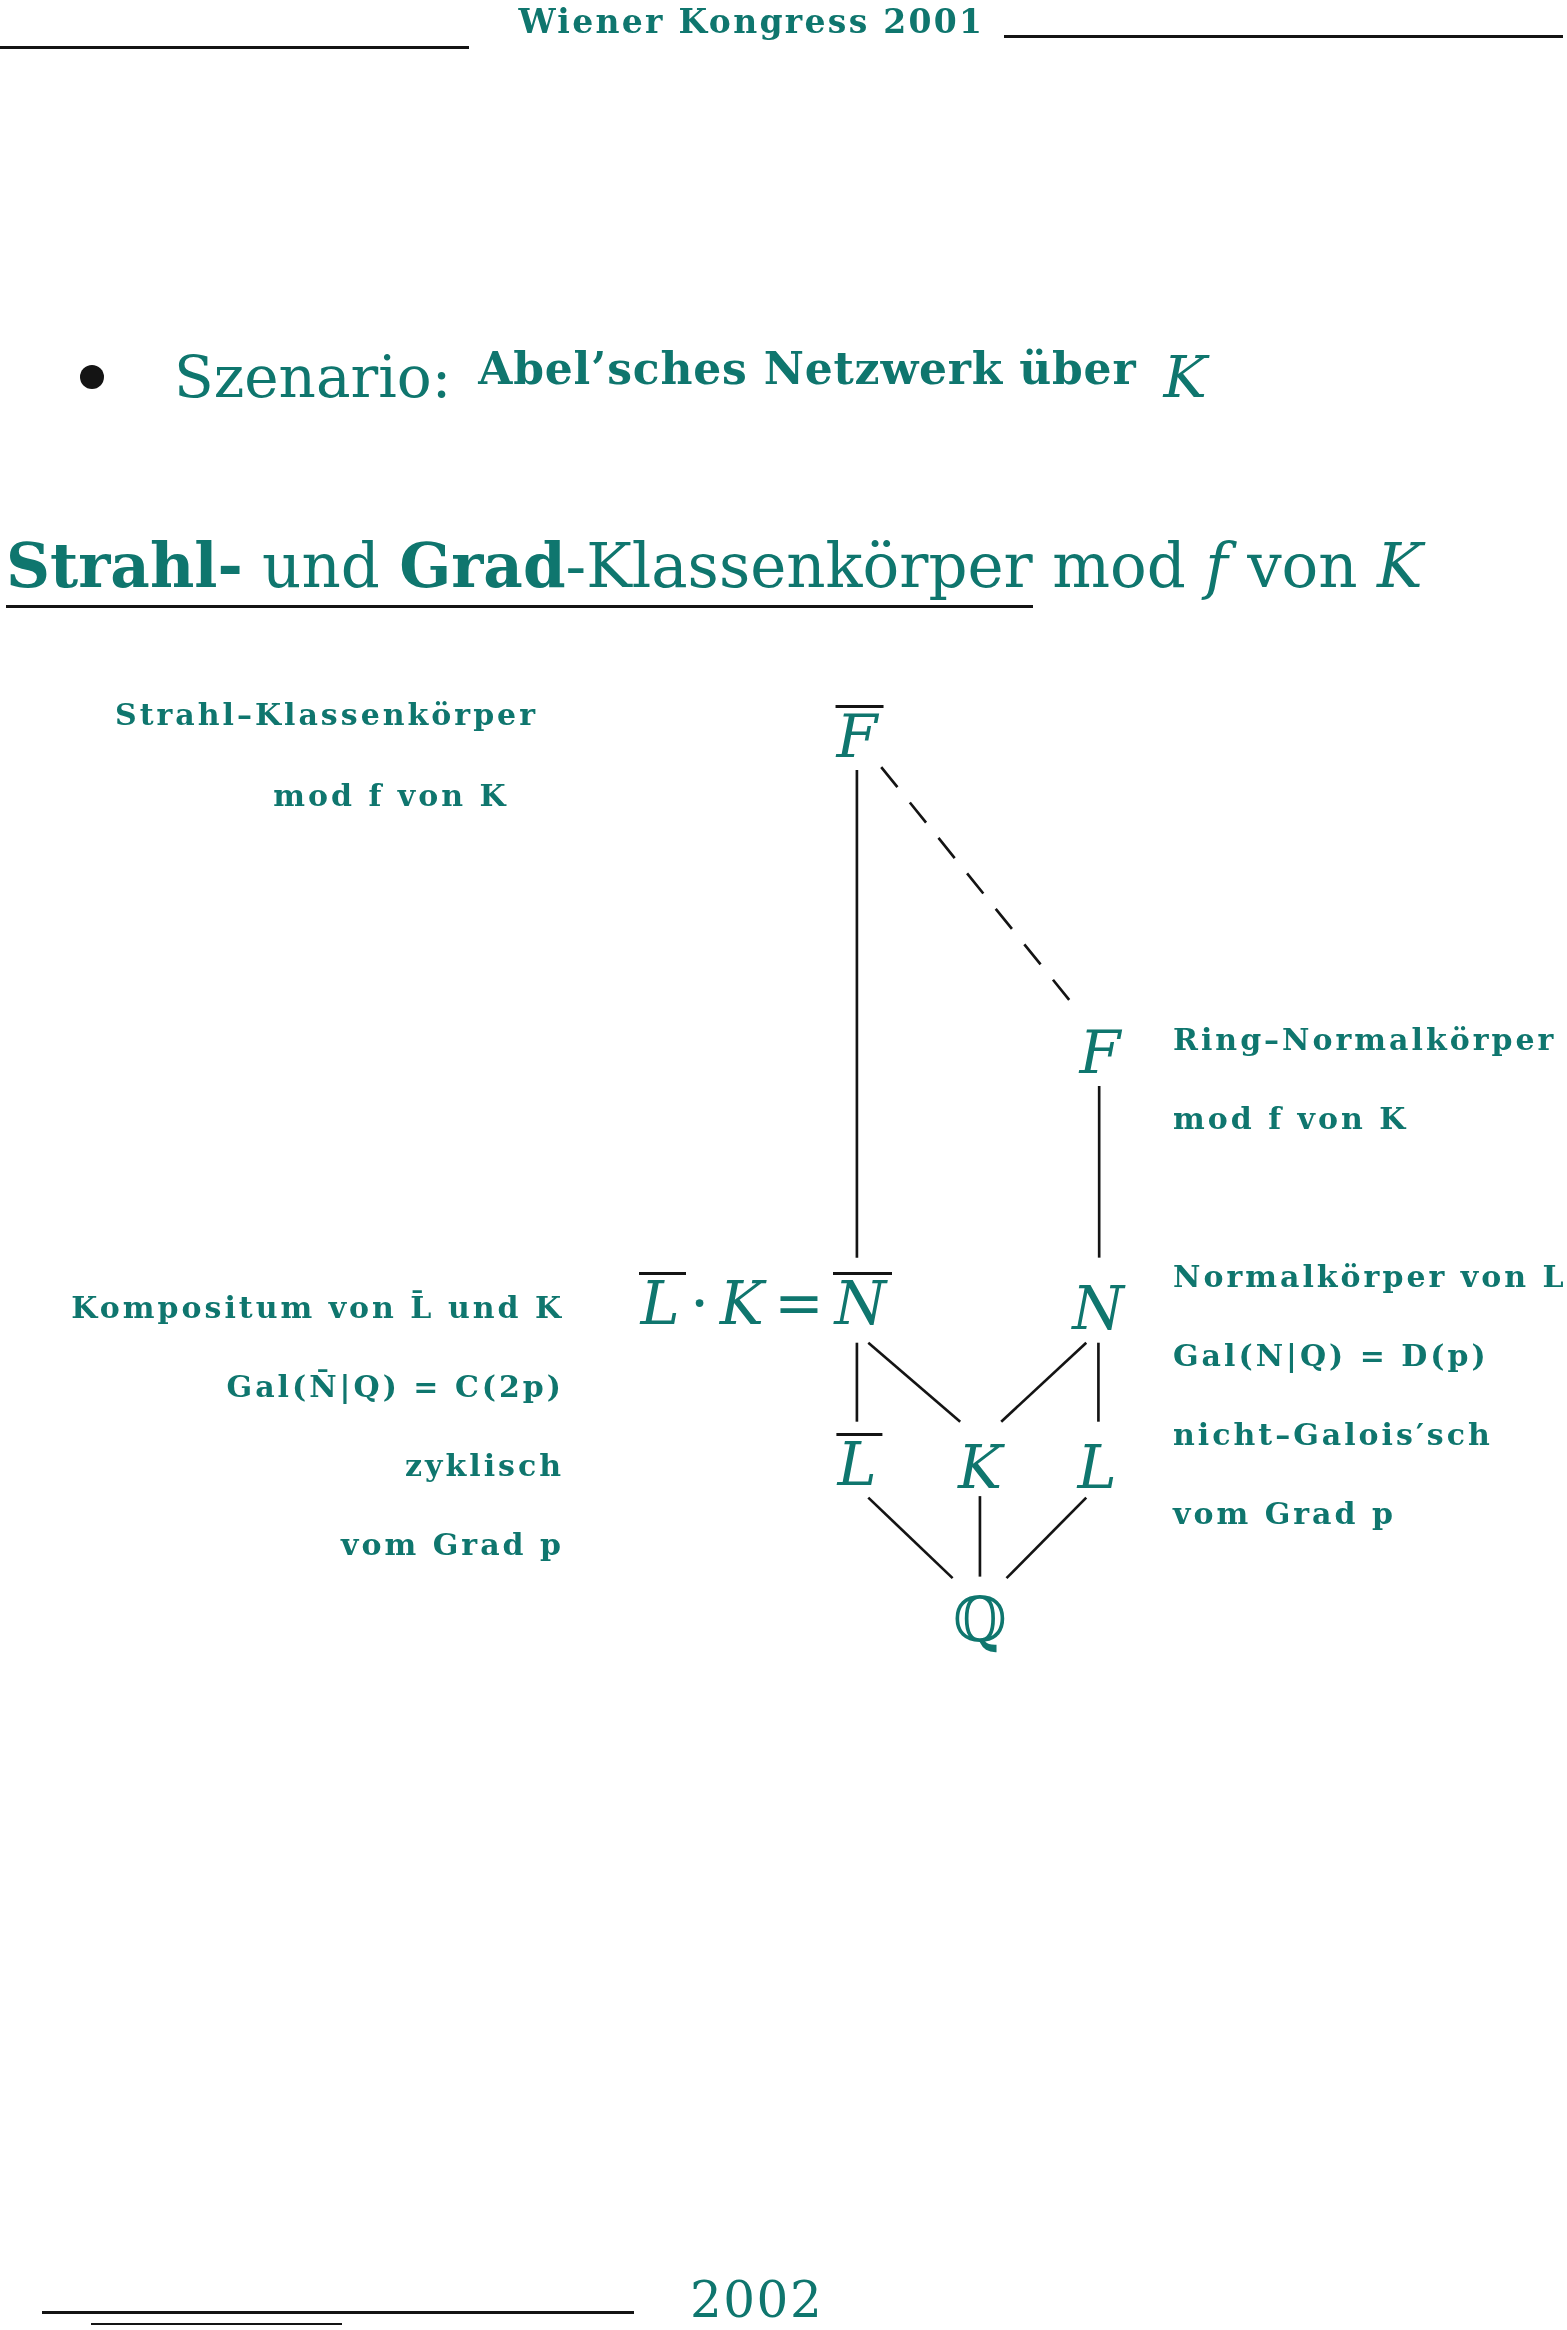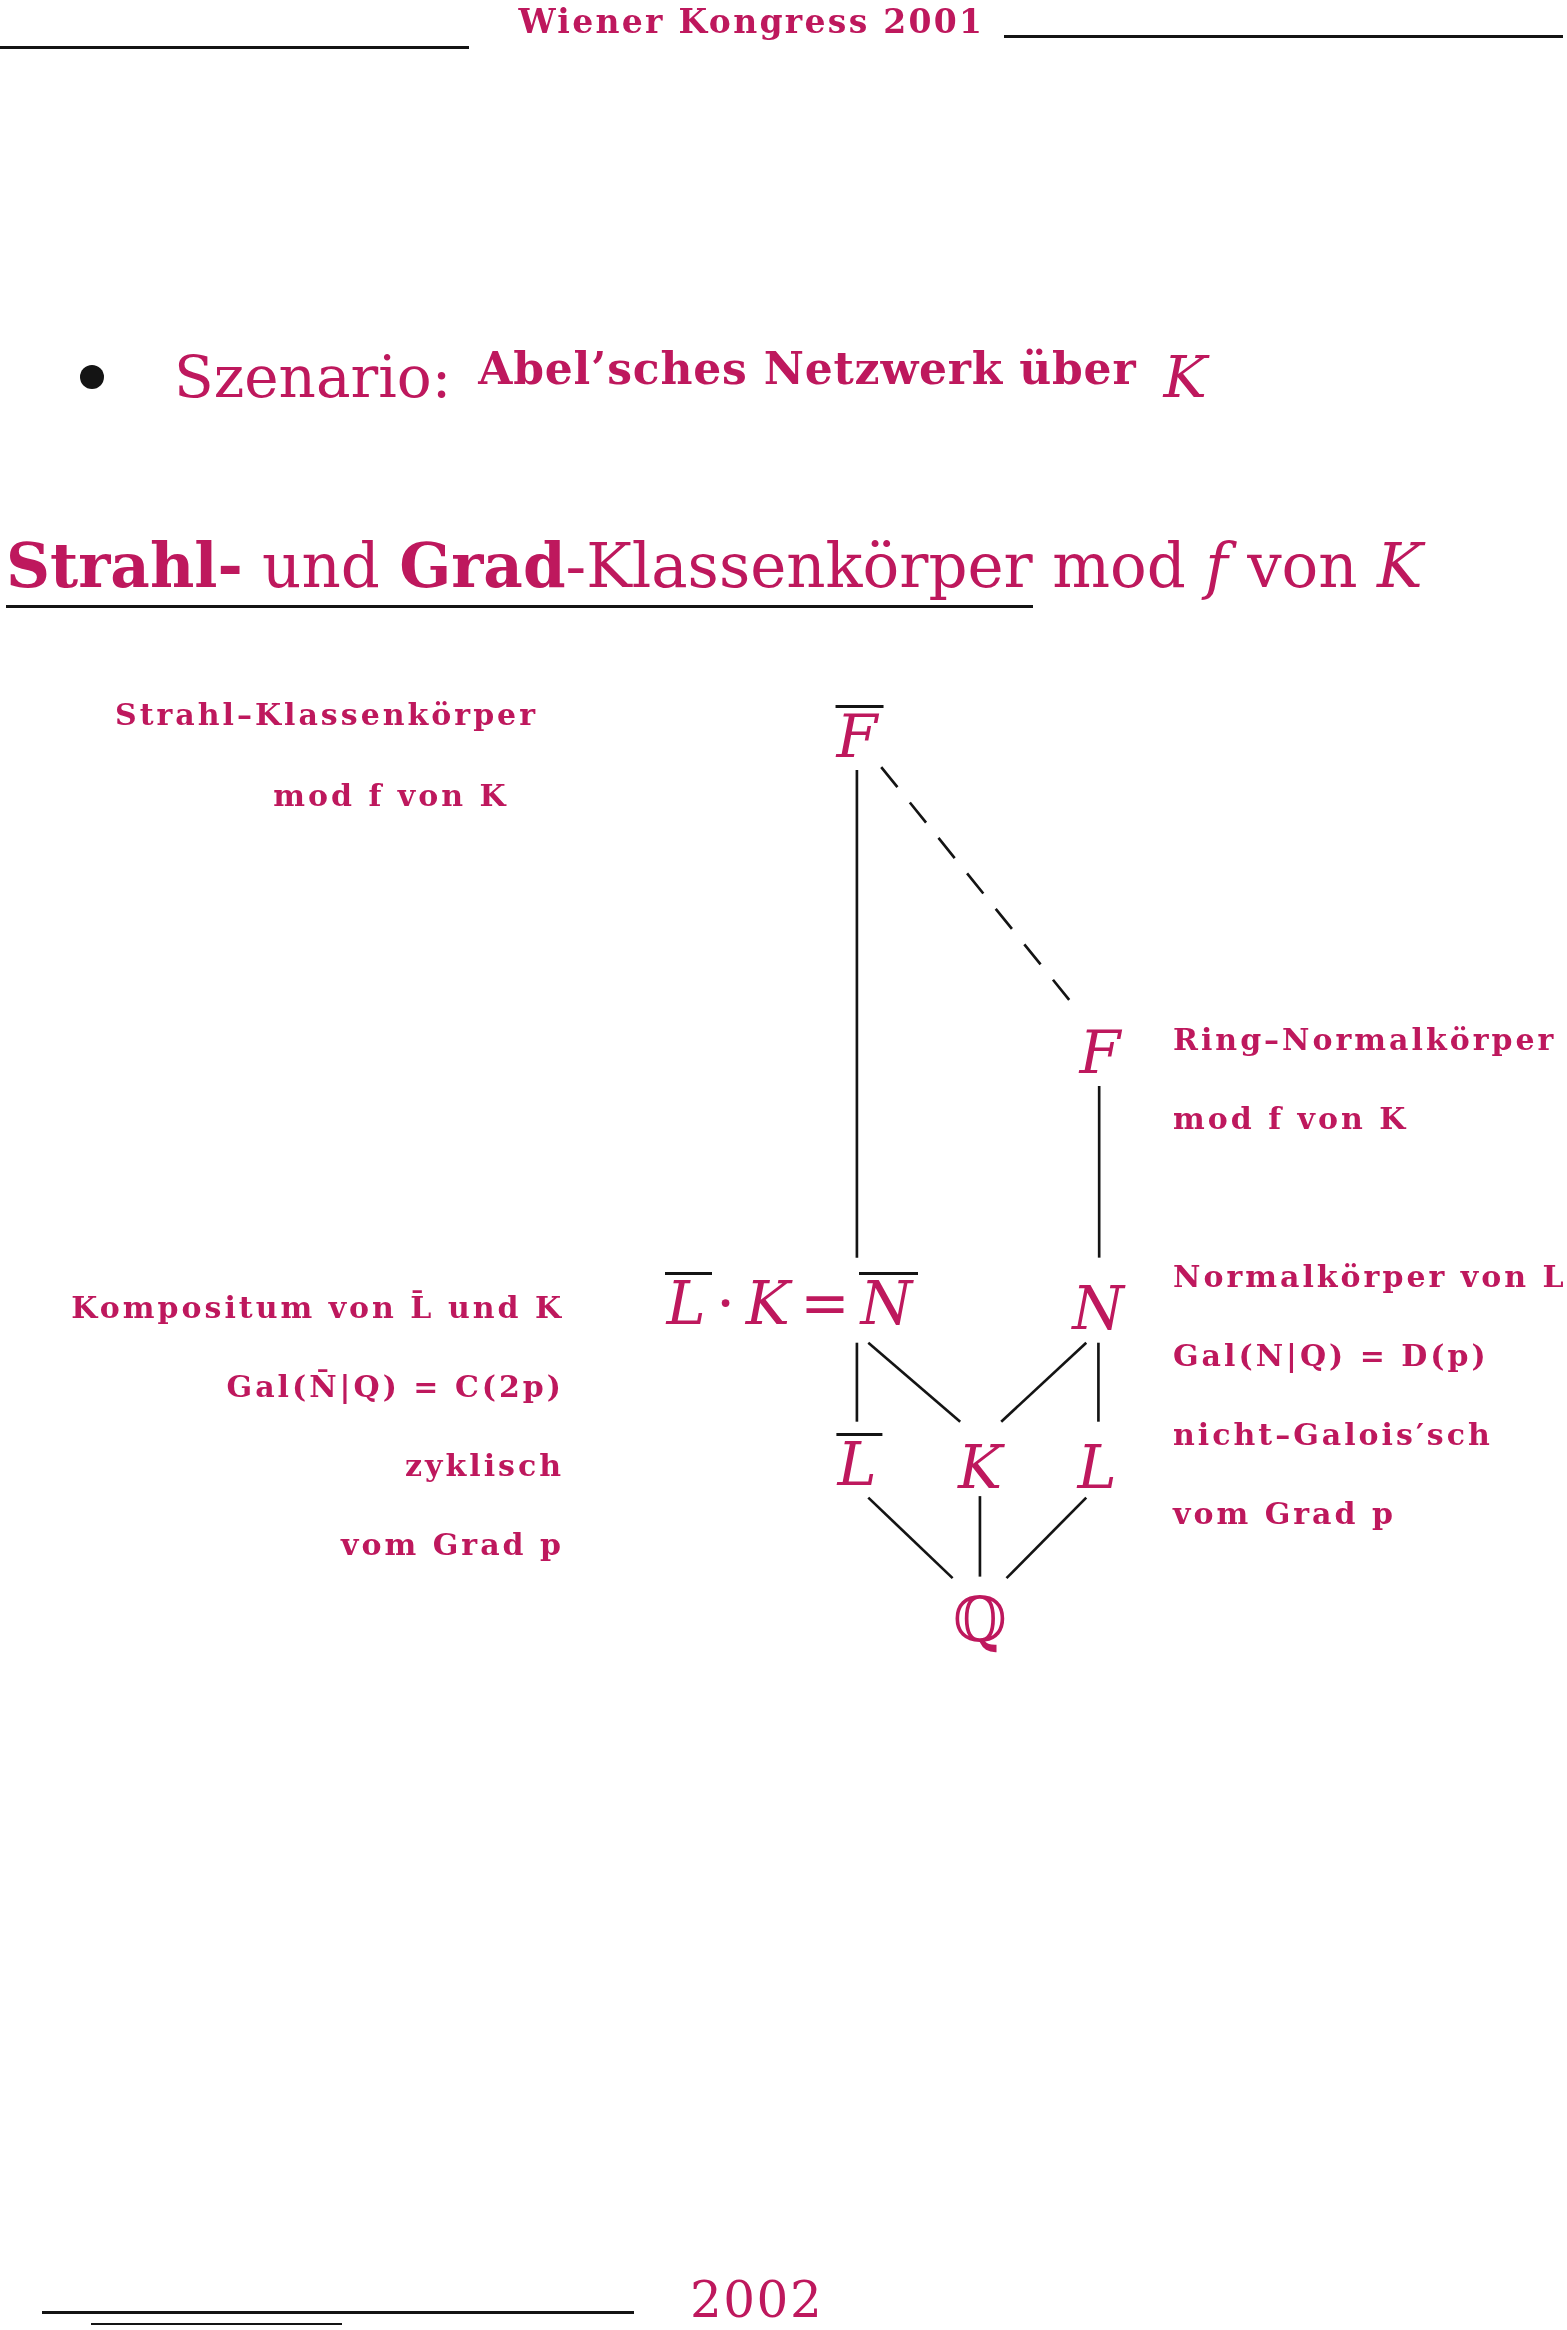--- a/index.html
+++ b/index.html
@@ -1,18 +1,18 @@
 <!DOCTYPE html>
 <html style="font-size:12px"><head>
 <meta charset="utf-8">
 <style>
   html,body{margin:0;padding:0;background:#e8e8e8;}
   .page{
     position:relative;width:1568px;height:2330px;background:#ffffff;
-    color:#be185d;font-family:"DejaVu Serif","Liberation Serif",serif;
+    color:#0f766e;font-family:"DejaVu Serif","Liberation Serif",serif;
     overflow:hidden;margin:0 auto;
   }
   .rule{position:absolute;background:#141414;}
 
   
   .header-title{
     position:absolute;top:1.5px;left:501px;width:501px;text-align:center;
     font-weight:bold;font-size:33px;letter-spacing:2.3px;white-space:nowrap;
   }
   .rule-top-left{left:0;top:46px;width:469px;height:3px;}
@@ -49,21 +49,21 @@
   .kompositum-block{left:0;top:1262px;width:564px;text-align:right;margin-top:28px;}
   .normal-block{left:1173px;top:1259px;}
 
   
   .node{
     position:absolute;font-size:59px;font-style:italic;line-height:1.15;
     white-space:nowrap;transform:translateX(-50%);
   }
   .node-q{font-style:normal;font-size:62px;
     font-family:"DejaVu Serif","DejaVu Sans",serif;}
-  .node-eq{transform:none;right:656px;left:auto;}
+  .node-eq{transform:none;right:682px;left:auto;}
   .eq-mid{font-style:normal;margin:0 10.6px;}
   .ovl{position:relative;display:inline-block;}
   .ovl::after{content:"";position:absolute;left:-1.5px;right:-6px;top:1.5px;
     height:3.8px;background:#141414;}
 
   
   .edges{position:absolute;left:0;top:0;pointer-events:none;}
   .edges line{stroke:#141414;stroke-width:3.5;}
 
   

